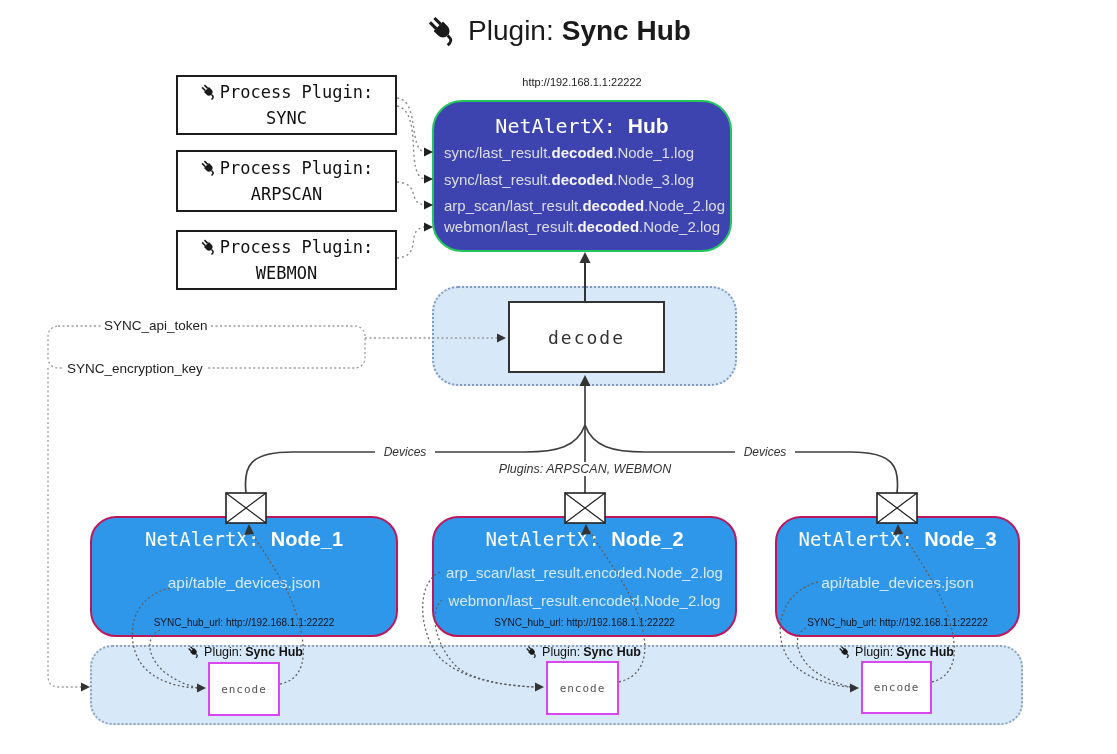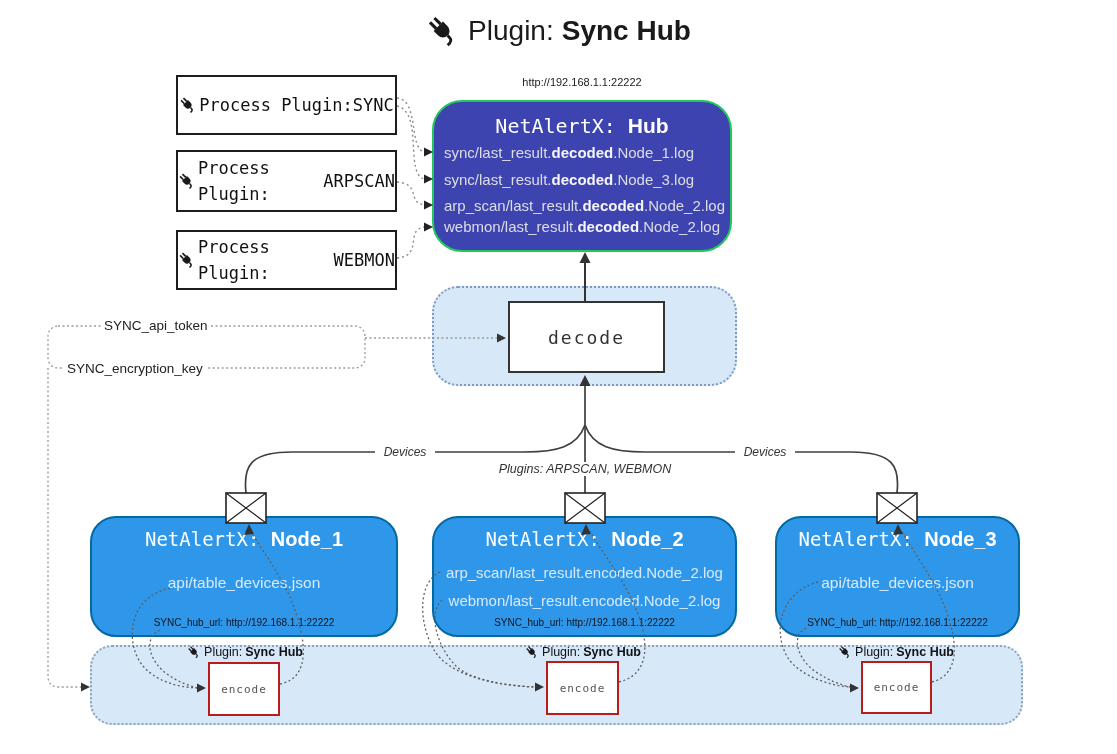--- a/index.html
+++ b/index.html
@@ -8,21 +8,21 @@
   .abs{position:absolute;box-sizing:border-box;}
   .mono{font-family:"DejaVu Sans Mono","Liberation Mono",monospace;}
 
   
   #title{left:0;right:0;top:14px;display:flex;justify-content:center;align-items:center;gap:8px;
          font-size:28px;color:#1a1a1a;}
   #title .t-name{font-weight:bold;}
 
   
   .process-box{left:176px;width:221px;background:#fff;border:2px solid #1d1d1d;
-               display:flex;flex-direction:row;justify-content:center;align-items:center;
+               display:flex;flex-direction:column;justify-content:center;align-items:center;
                font-size:17px;color:#111;line-height:26px;}
   .pp-line1{display:flex;align-items:center;gap:2px;}
 
   
   #hub-url{left:432px;width:300px;top:76px;text-align:center;font-size:11px;color:#222;}
   #hub{left:432px;top:100px;width:300px;height:152px;background:#3e44af;border:2px solid #22c55e;
        border-radius:30px;color:#fff;}
   #hub-title{position:absolute;left:0;right:0;top:12px;text-align:center;font-size:20px;}
   #hub-title .t-name{font-family:"Liberation Sans",sans-serif;font-weight:bold;font-size:21px;}
   .hub-log{position:absolute;left:10px;right:4px;height:20px;font-size:15px;color:#dddde6;white-space:nowrap;}
@@ -39,36 +39,36 @@
   #secret-token{left:101px;top:318px;}
   #secret-key{left:64px;top:361px;}
 
   
   .edge-label{z-index:11;background:#fff;text-align:center;color:#333;font-style:italic;}
   #lbl-devices-left{left:375px;top:445px;width:60px;font-size:12px;}
   #lbl-devices-right{left:735px;top:445px;width:60px;font-size:12px;}
   #lbl-plugins{left:495px;top:462px;width:180px;font-size:12.5px;}
 
   
-  .node-box{top:516px;height:121px;background:#2e97ea;border:2px solid #0369a1;border-radius:26px;color:#fff;}
+  .node-box{top:516px;height:121px;background:#2e97ea;border:2px solid #be185d;border-radius:26px;color:#fff;}
   #node1{left:90px;width:308px;}
   #node2{left:432px;width:305px;}
   #node3{left:775px;width:245px;}
   .node-title{position:absolute;left:0;right:0;top:10px;text-align:center;font-size:19px;white-space:nowrap;}
   .node-title .t-name{font-family:"Liberation Sans",sans-serif;font-weight:bold;font-size:20px;}
   .node-file{position:absolute;left:0;right:0;text-align:center;font-size:15px;color:#d8e9fb;white-space:nowrap;}
   .node-hub-url{position:absolute;left:0;right:0;bottom:7px;text-align:center;font-size:10px;color:#12141c;}
 
   
   #encode-band{left:90px;top:645px;width:933px;height:80px;background:#d7e8f9;
                border:2px dotted #8ba2bc;border-radius:22px;}
   .encode-label{top:645px;width:170px;display:flex;justify-content:center;align-items:center;gap:3px;
                 font-size:12.5px;color:#111;z-index:11;}
   .encode-label .t-name{font-weight:bold;}
-  .encode-box{background:#fff;border:2px solid #b91c1c;display:flex;align-items:center;justify-content:center;
+  .encode-box{background:#fff;border:2px solid #d946ef;display:flex;align-items:center;justify-content:center;
               font-size:11px;color:#555;letter-spacing:1px;z-index:6;}
   #encode1-label{left:160px;}  #encode1-box{left:208px;top:662px;width:72px;height:54px;}
   #encode2-label{left:498px;}  #encode2-box{left:546px;top:661px;width:73px;height:54px;}
   #encode3-label{left:811px;}  #encode3-box{left:861px;top:661px;width:71px;height:53px;}
 
   .z1{z-index:1;} .z2{z-index:2;}
   #overlay{position:absolute;left:0;top:0;width:1117px;height:754px;z-index:10;pointer-events:none;}
   .plug{flex:0 0 auto;}
 </style>
 </head>

